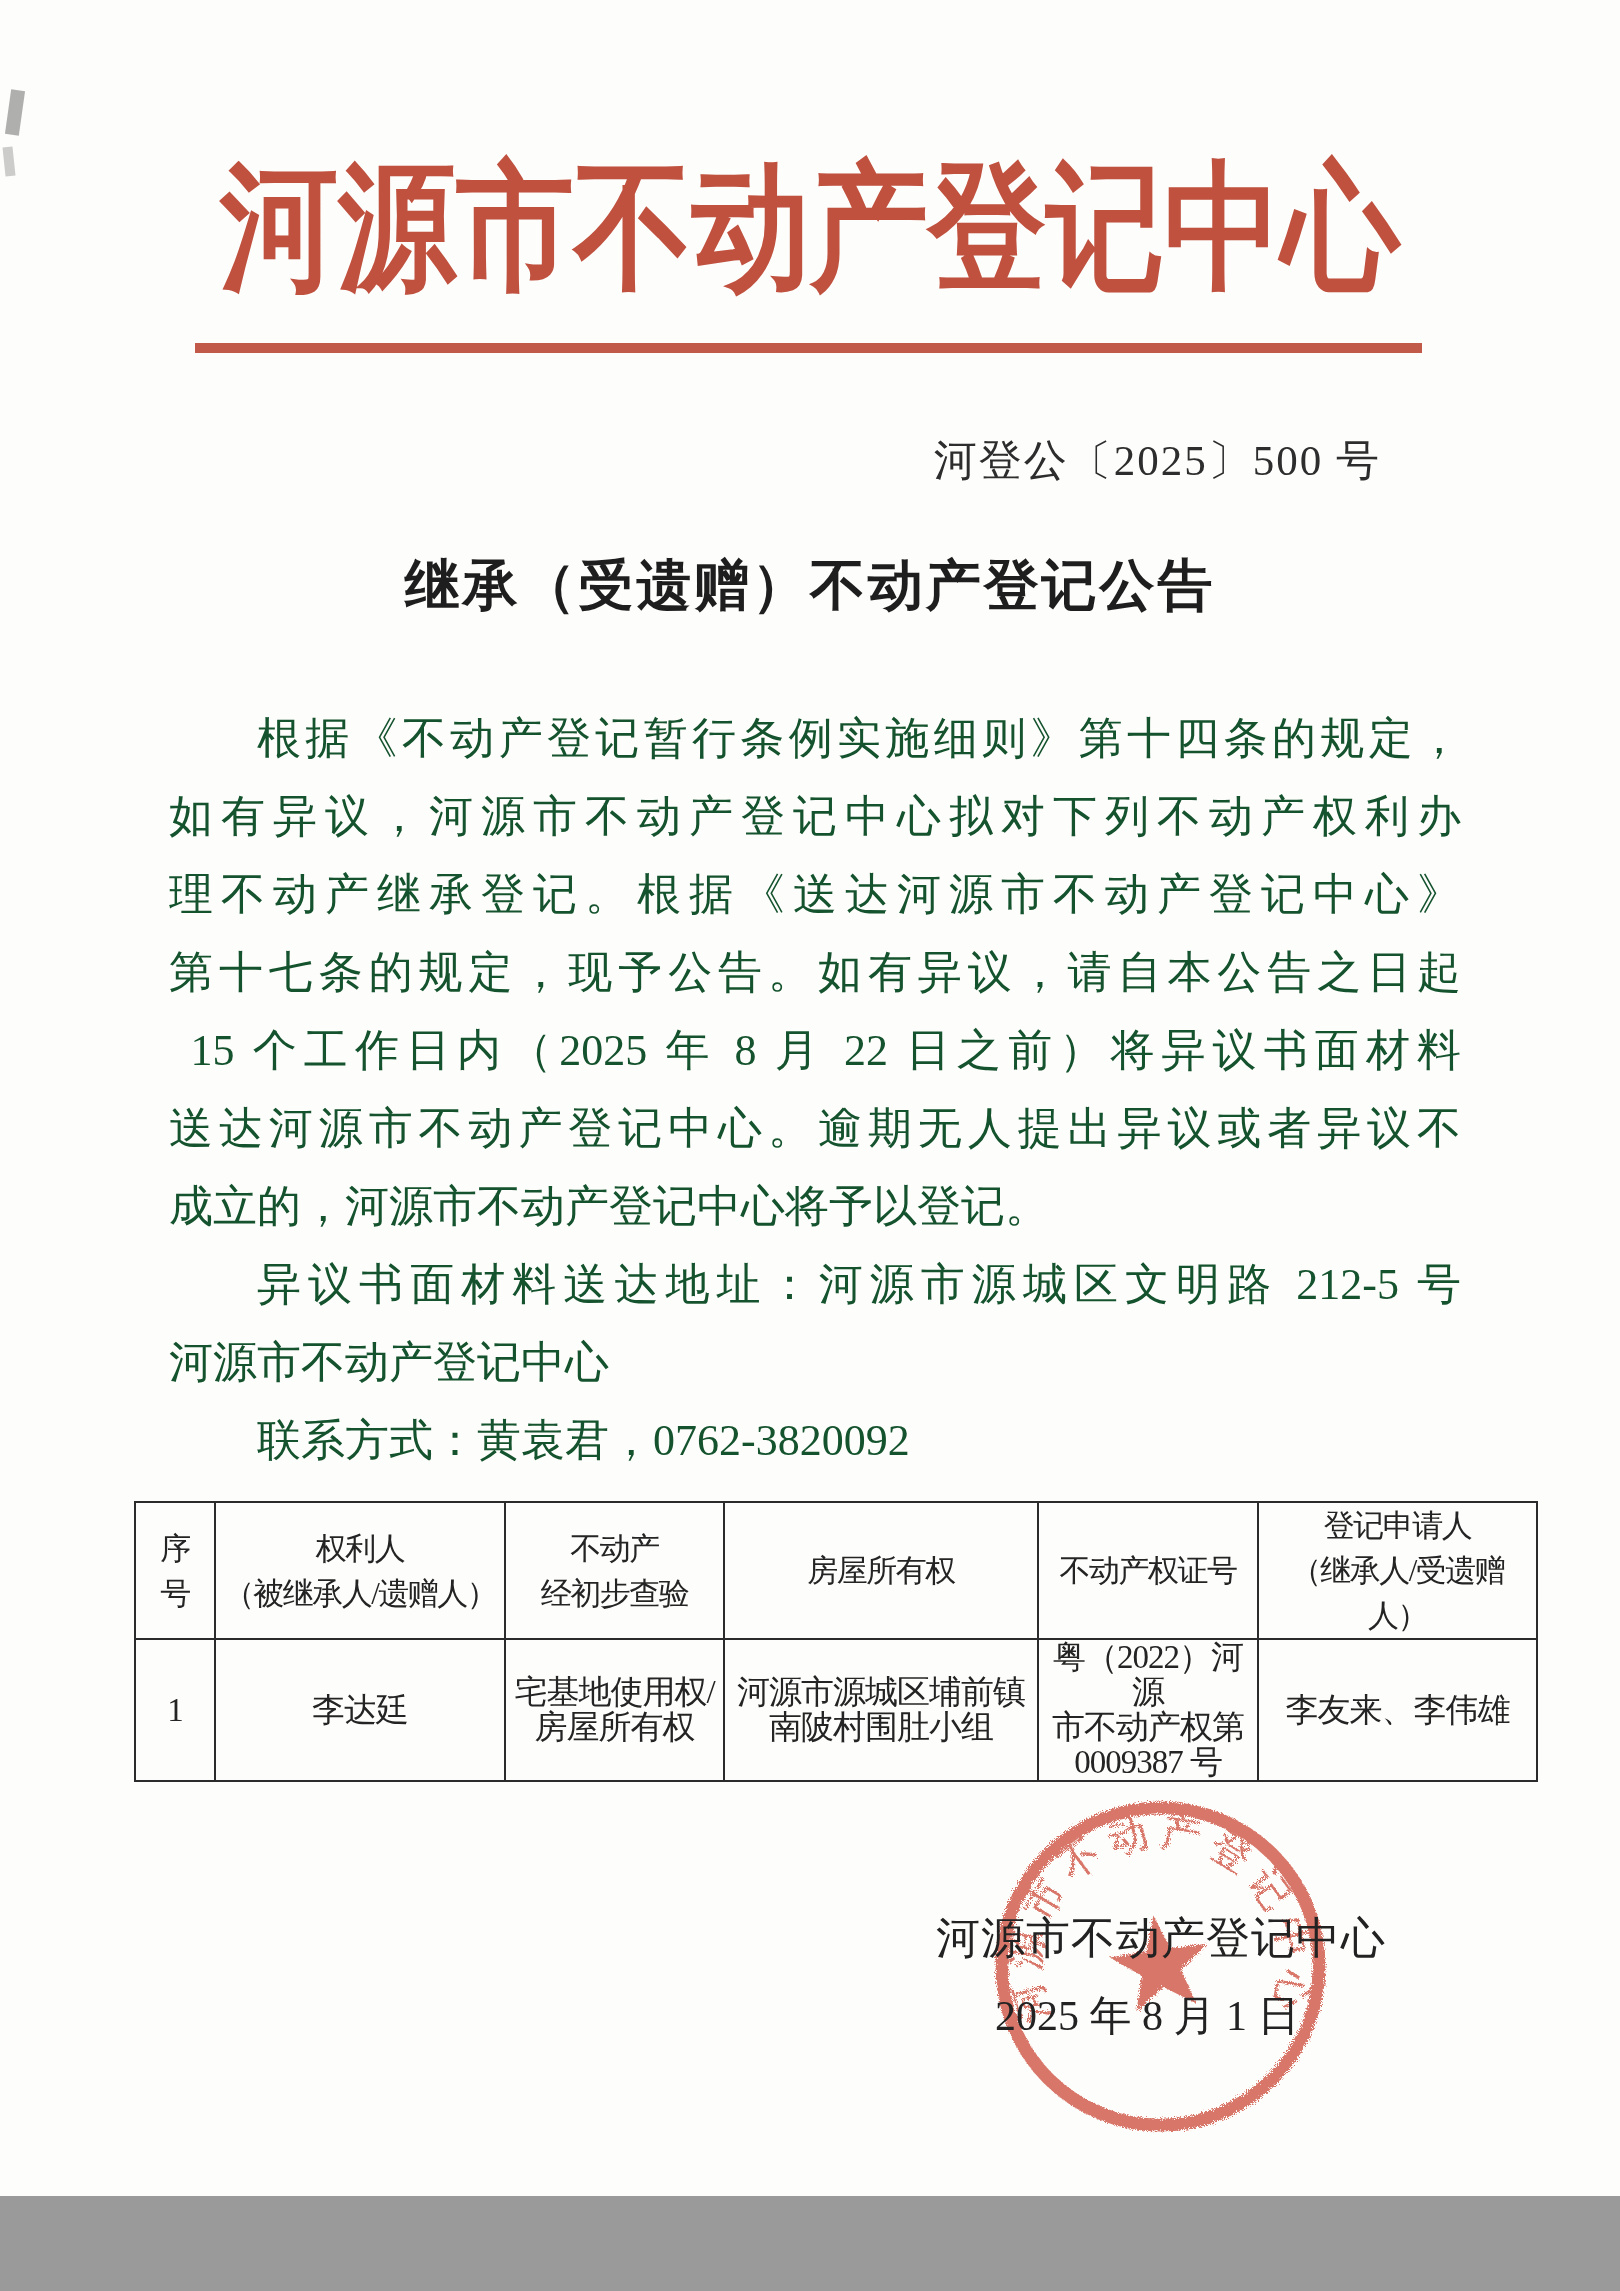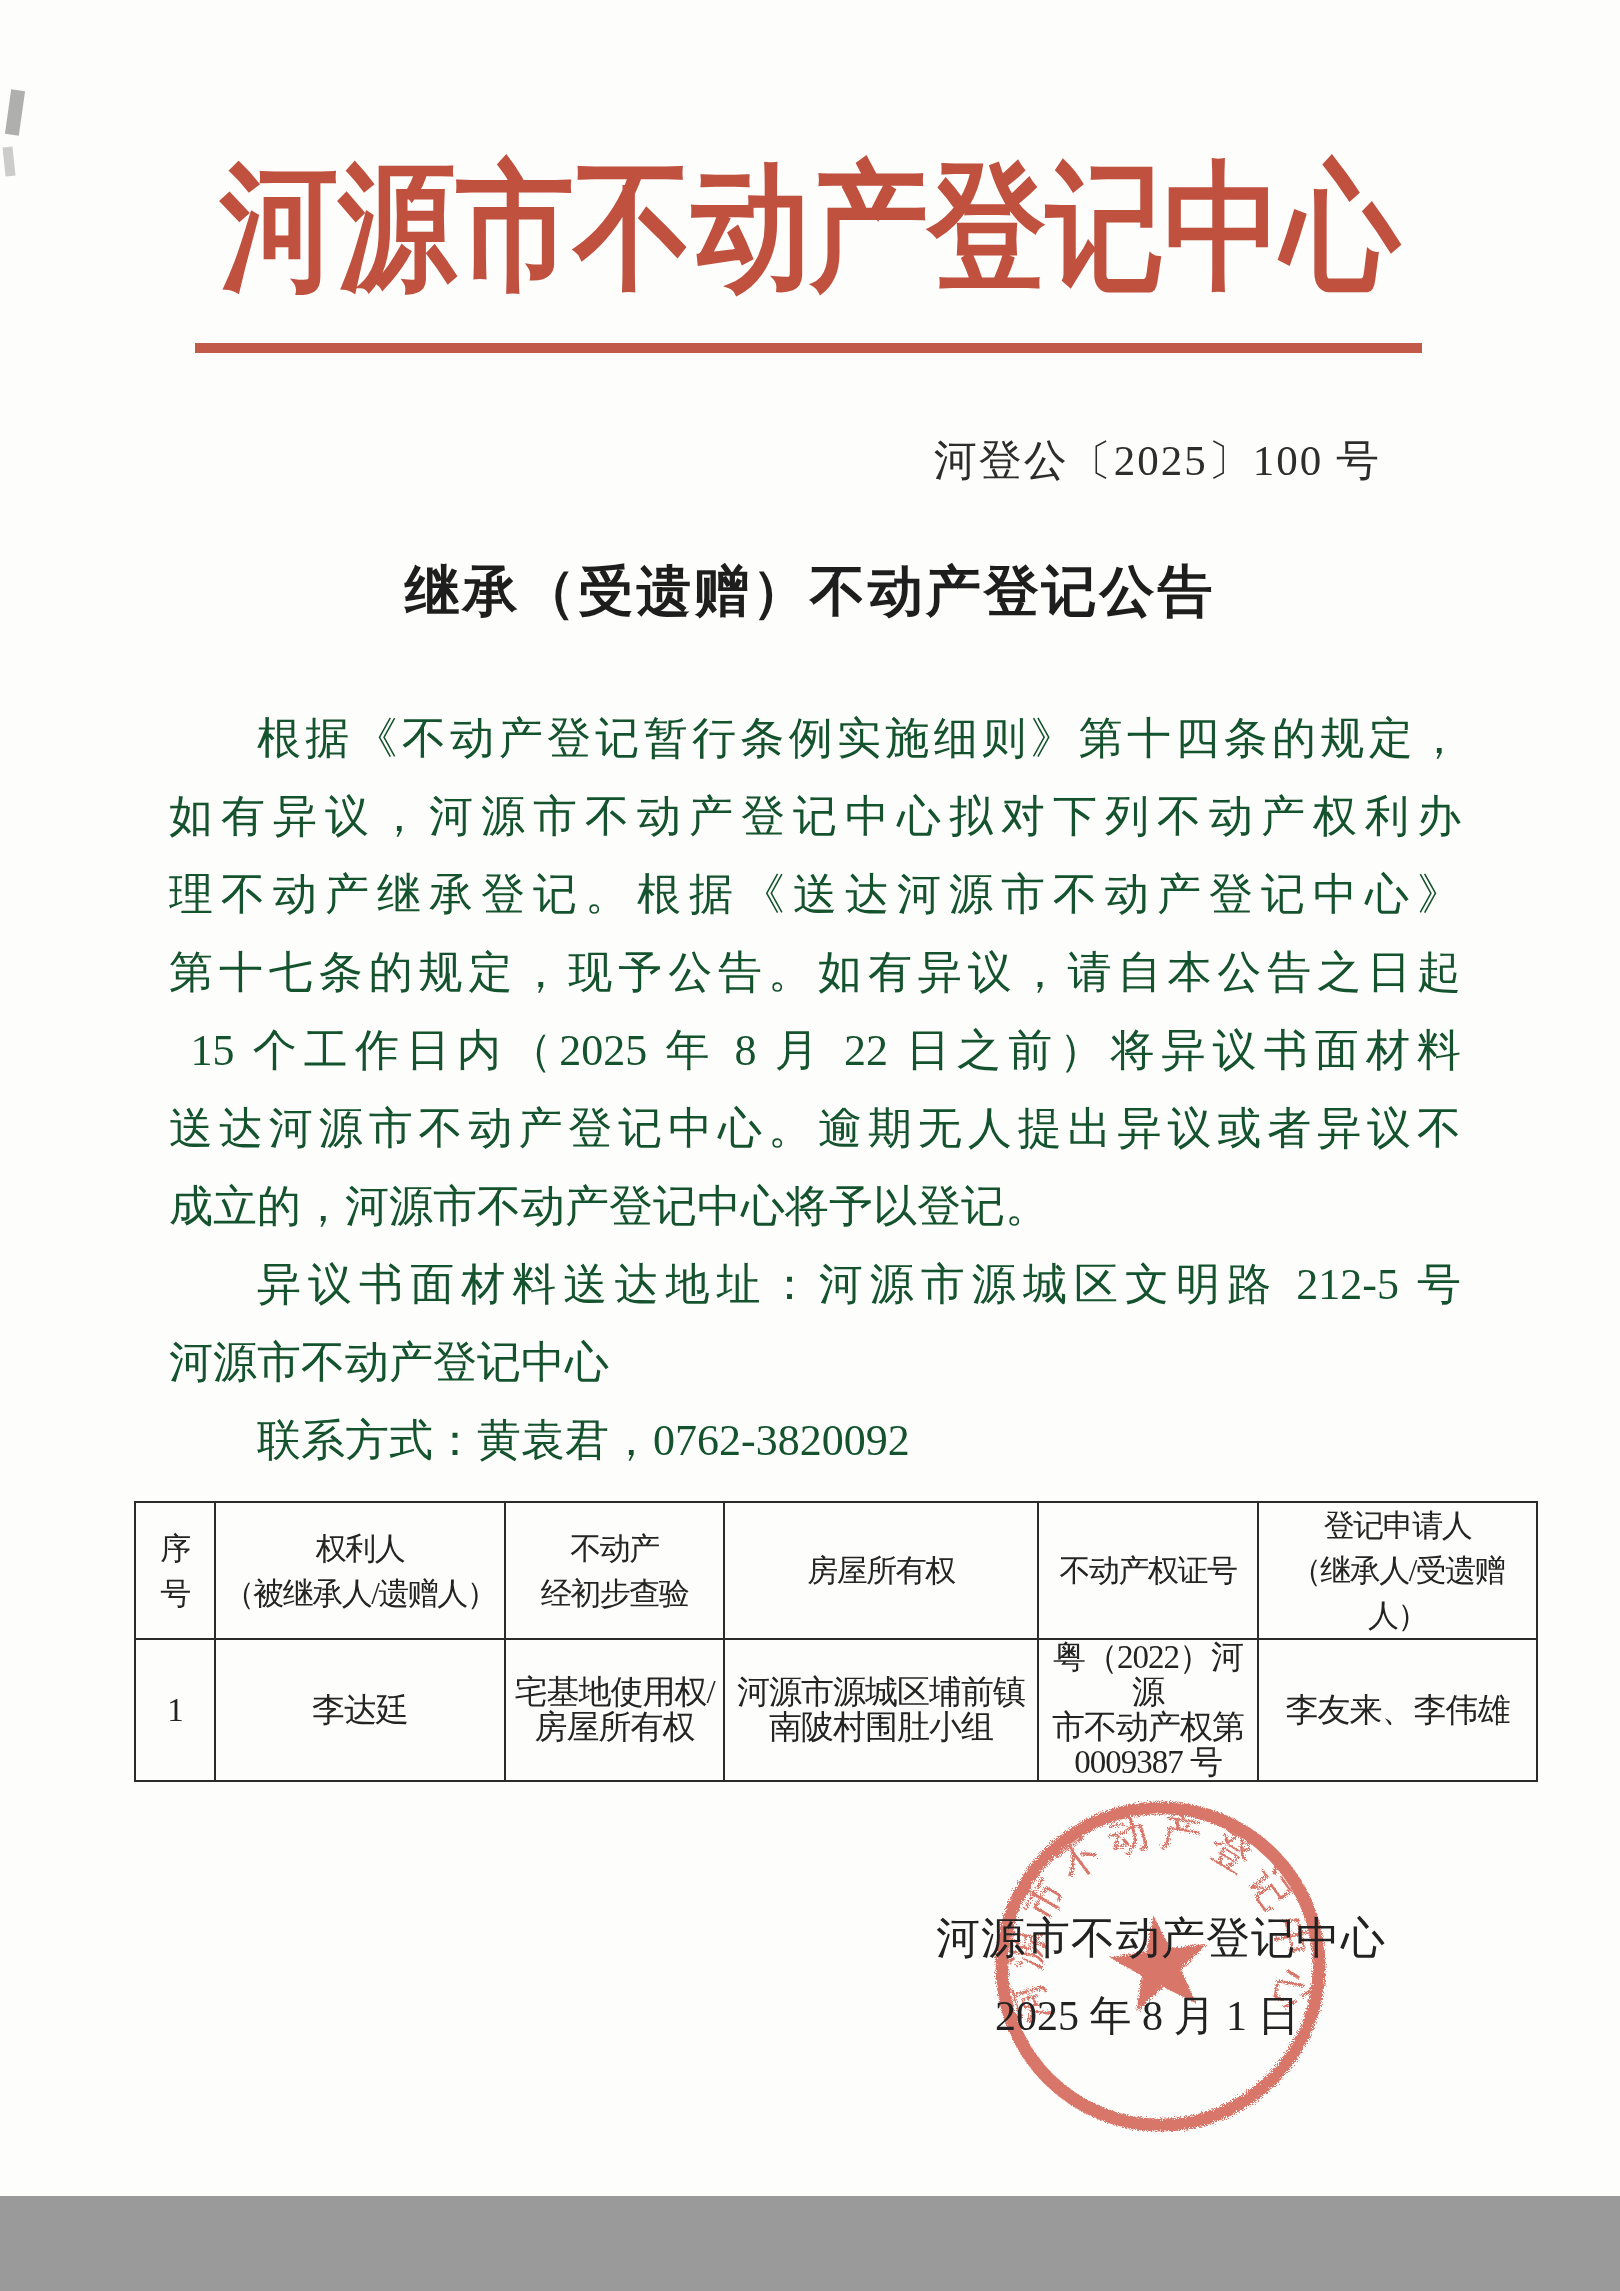--- a/index.html
+++ b/index.html
@@ -30,21 +30,21 @@
   
   .doc-number{
     position:absolute;top:432px;right:239px;
     font-size:43px;letter-spacing:2px;color:#2d2d2d;
     white-space:nowrap;
   }
   
   .notice-title{
     position:absolute;top:549px;left:0;width:100%;
     text-align:center;font-size:55px;font-weight:bold;
-    letter-spacing:2.9px;color:#1e1e1e;white-space:nowrap;margin-top:6px;
+    letter-spacing:2.9px;color:#1e1e1e;white-space:nowrap;
   }
   
   .body-block{
     position:absolute;top:700px;left:169px;width:1292px;
     font-size:44px;line-height:78px;color:#14532d;
   }
   .bline{height:78px;overflow:hidden;white-space:nowrap;}
   .jline{white-space:normal;text-align:justify;text-align-last:justify;}
   .indent{padding-left:88px;}
   .pad-num{padding-left:21.6px;}
@@ -94,21 +94,21 @@
 
 <div class="page">
 
   <div class="artifact a1"></div>
   <div class="artifact a2"></div>
 
   <div class="letterhead">河源市不动产登记中心</div>
 
   <div class="red-line"></div>
 
-  <div class="doc-number">河登公〔2025〕100 号</div>
+  <div class="doc-number">河登公〔2025〕500 号</div>
 
   <div class="notice-title">继承（受遗赠）不动产登记公告</div>
 
   <div class="body-block">
     <div class="bline jline indent">根据《不动产登记暂行条例实施细则》第十四条的规定，</div>
     <div class="bline jline">如有异议，河源市不动产登记中心拟对下列不动产权利办</div>
     <div class="bline jline">理不动产继承登记。根据《送达河源市不动产登记中心》</div>
     <div class="bline jline">第十七条的规定，现予公告。如有异议，请自本公告之日起</div>
     <div class="bline jline pad-num">15 个工作日内（2025 年 8 月 22 日之前）将异议书面材料</div>
     <div class="bline jline">送达河源市不动产登记中心。逾期无人提出异议或者异议不</div>

